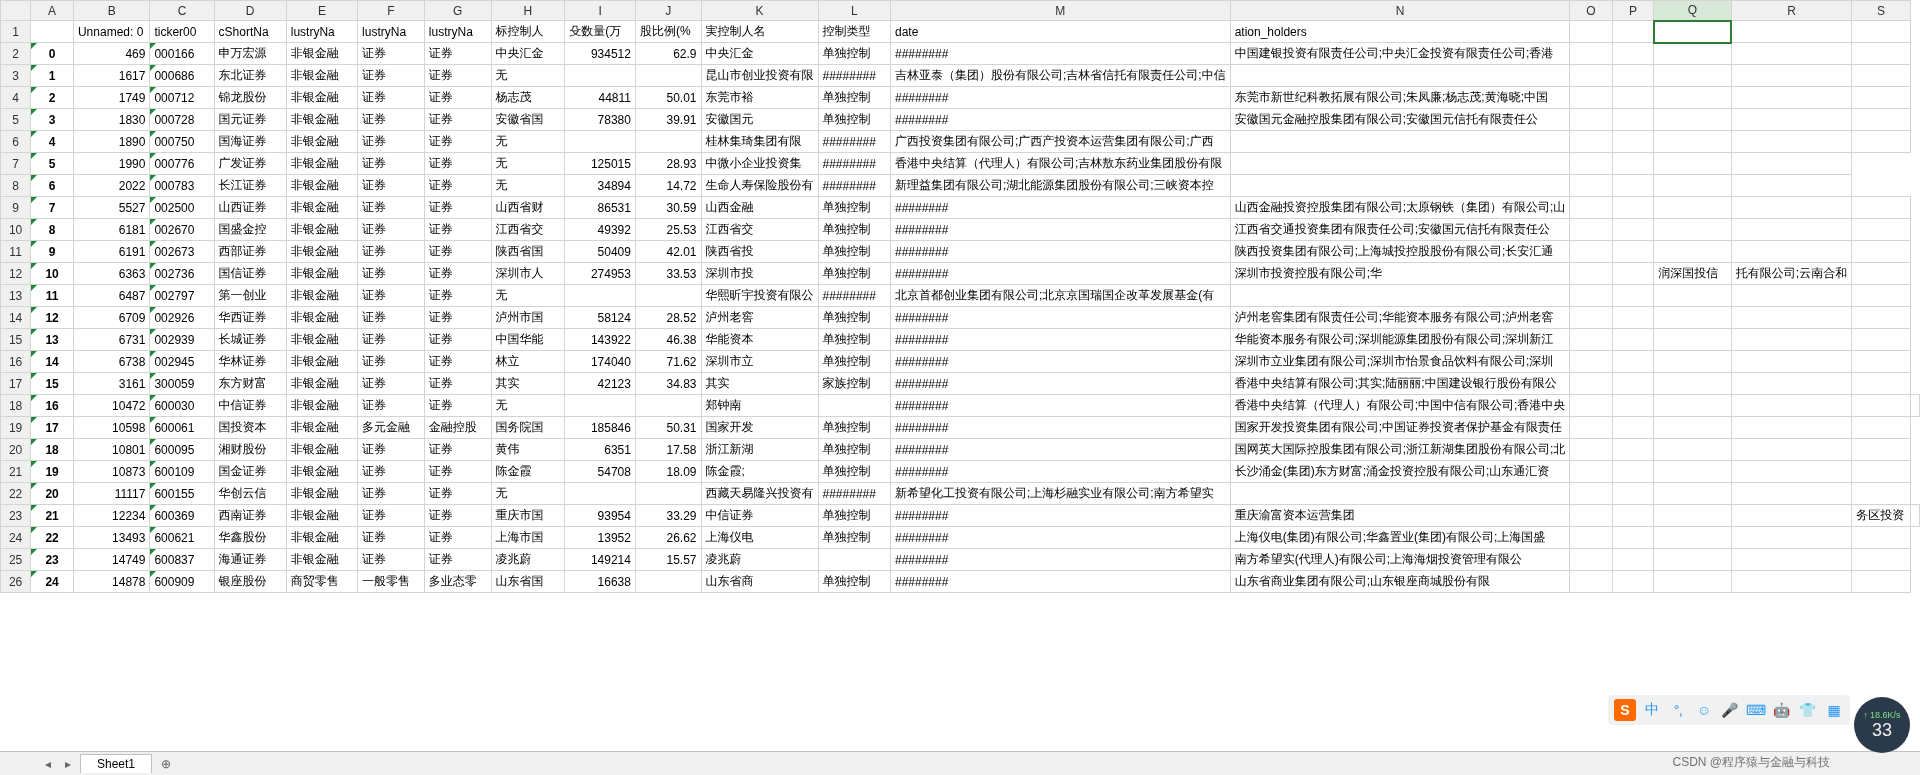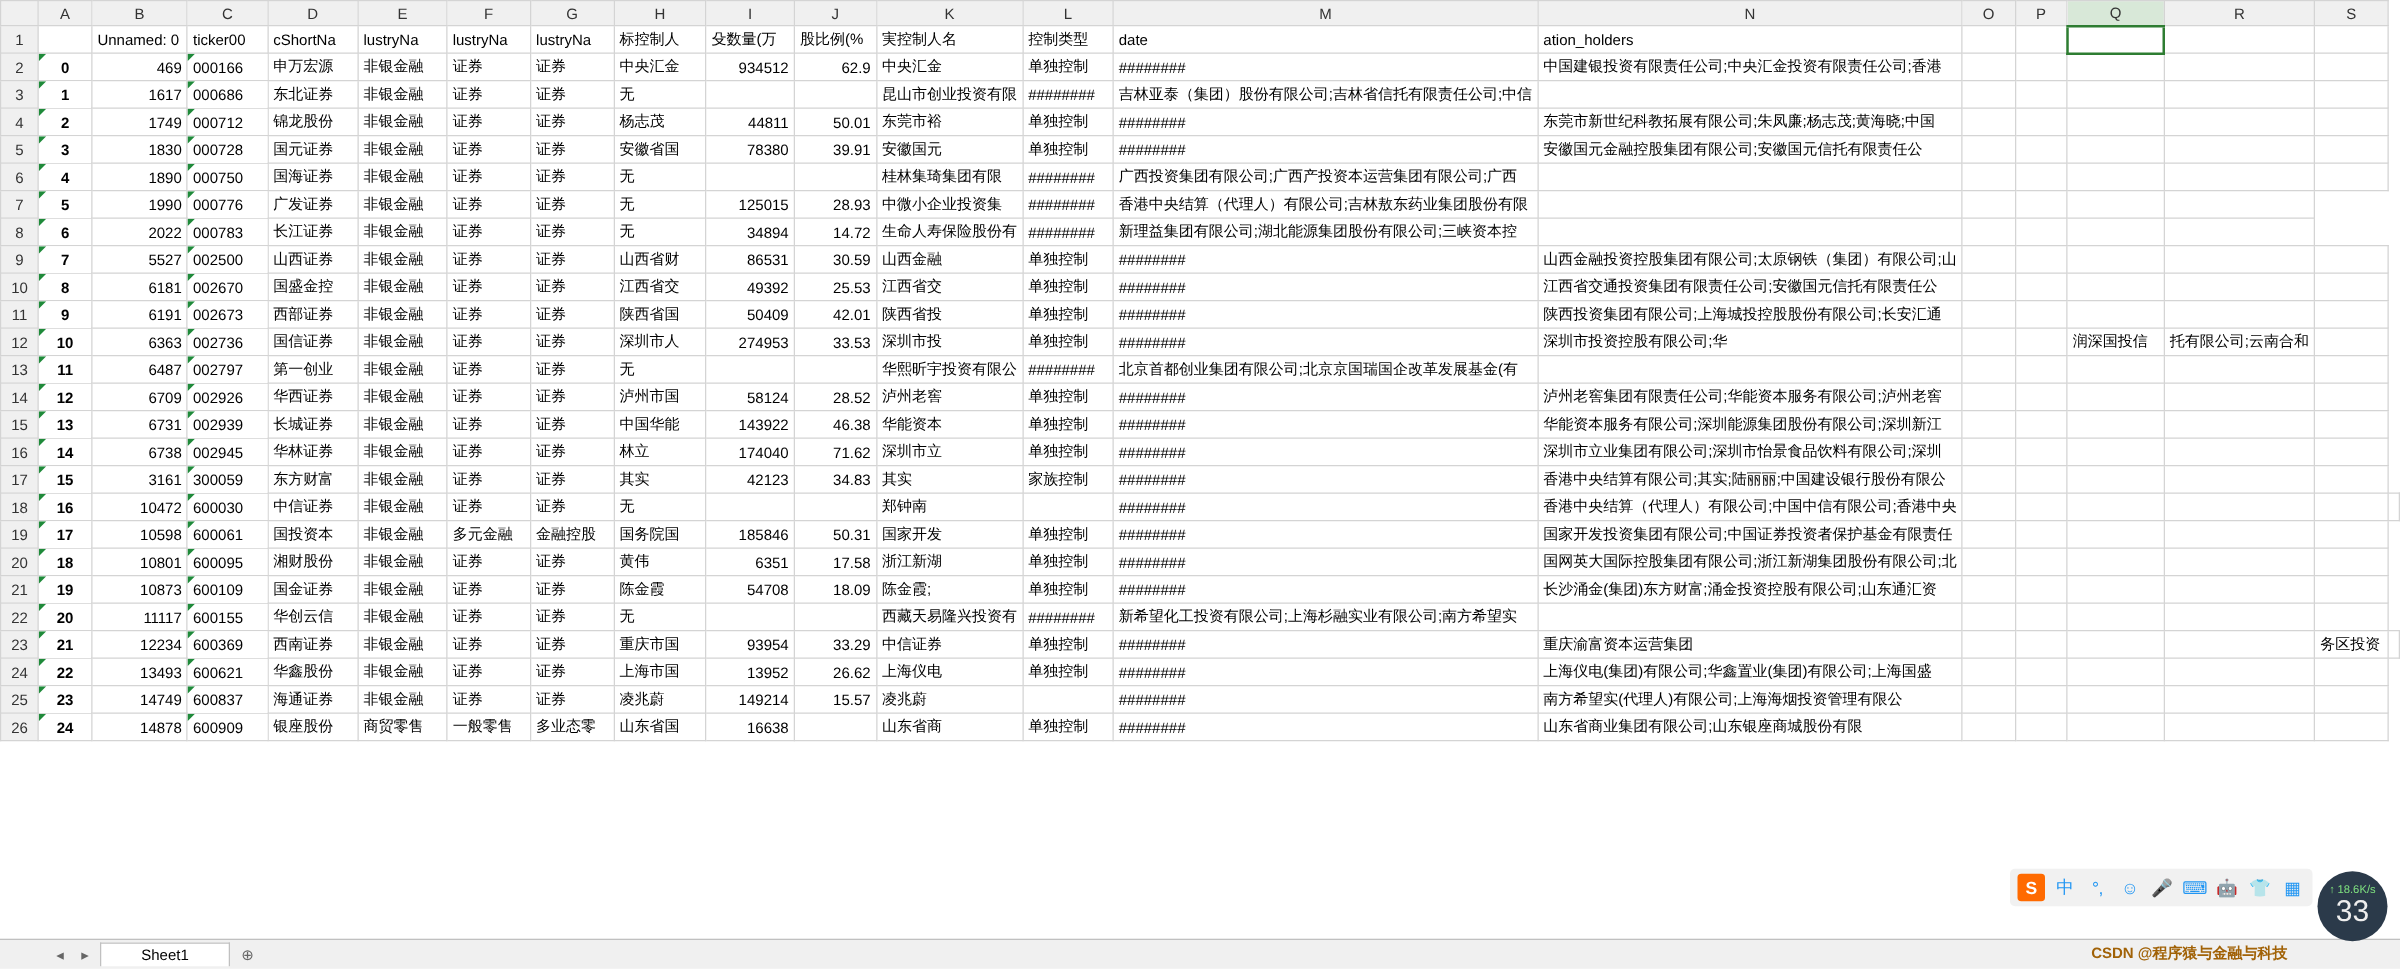--- a/index.html
+++ b/index.html
@@ -72,21 +72,21 @@
   padding-left: 40px;
   gap: 4px;
 }
 .nav-btn {
   width: 16px; height: 16px;
   display: flex; align-items: center; justify-content: center;
   color: #666;
   cursor: pointer;
 }
 .sheet-tab {
-  padding: 2px 32px;
+  padding: 2px 16px;
   background: #fff;
   border: 1px solid #c0c0c0;
   border-bottom: none;
   cursor: pointer;
   font-size: 12px;
 }
 .add-sheet {
   width: 20px; height: 20px;
   display: flex; align-items: center; justify-content: center;
   cursor: pointer;
@@ -126,28 +126,27 @@
   color: #7fe17f;
   border-radius: 50%;
   width: 56px; height: 56px;
   display: flex;
   flex-direction: column;
   align-items: center;
   justify-content: center;
   font-size: 10px;
 }
 .net-badge .speed { color: #7fe17f; font-size: 9px; display: flex; align-items: center; gap: 2px; }
-.net-badge .pct { color: #eee; font-size: 24px; }
+.net-badge .pct { color: #eee; font-size: 18px; }
 .watermark {
   position: absolute;
   bottom: 4px;
   right: 90px;
-  color: #a16207;
+  color: #737373;
   font-size: 12px;
-  font-weight: bold;
 }
 </style>
 </head>
 <body>
 
 <div class="spreadsheet">
   <div class="grid-area">
     <table id="grid">
         <colgroup>
           <col style="width: 36px;">

